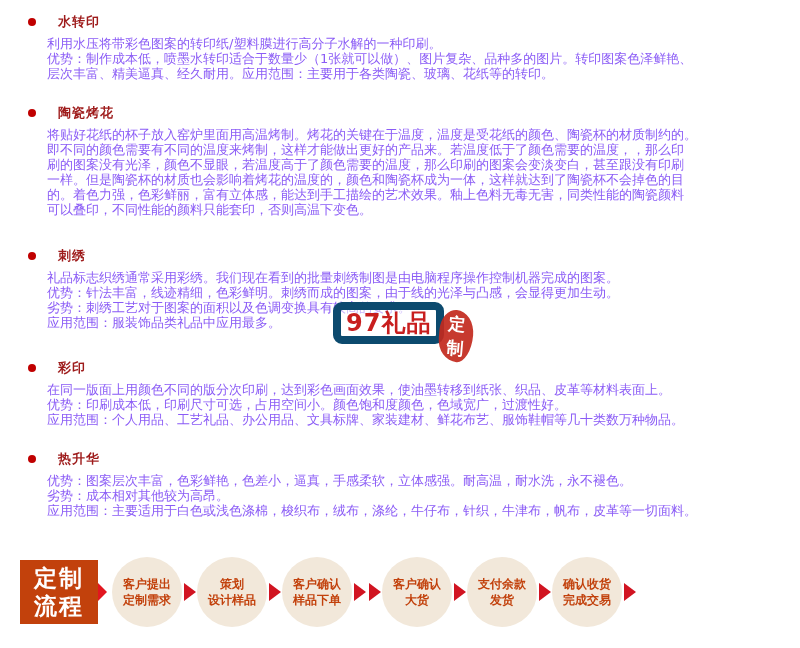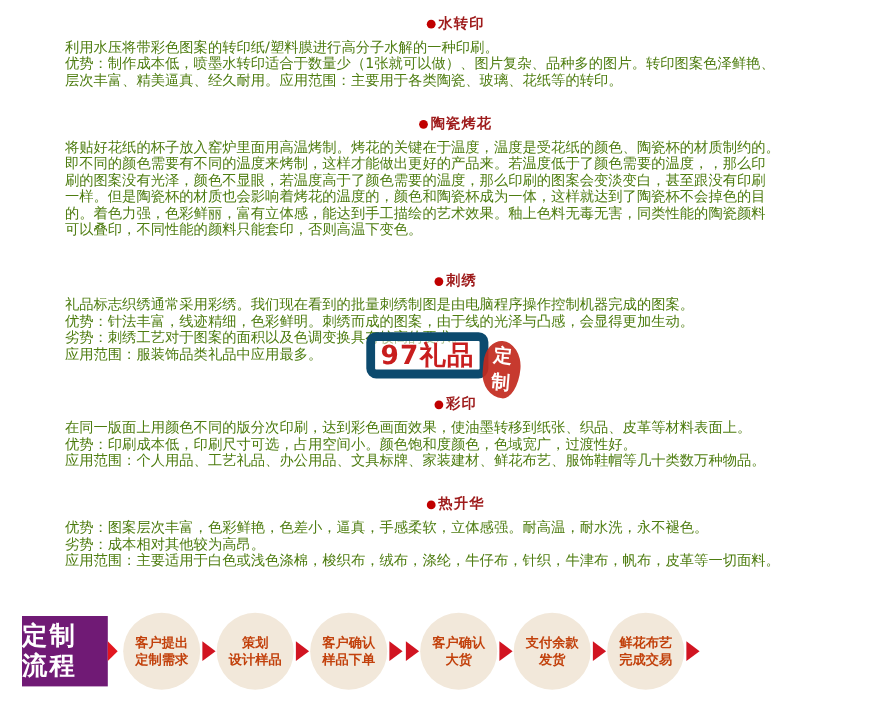--- a/index.html
+++ b/index.html
@@ -6,34 +6,34 @@
   body{
     width:800px;height:648px;overflow:hidden;position:relative;
     font-family:"DejaVu Sans",sans-serif;
     -webkit-font-smoothing:antialiased;
   }
   .page{position:relative;width:800px;height:648px;background:#ffffff;}
 
   
   .section{margin:0;}
   .sec-header{
-    display:flex;align-items:center;gap:3px;
-    padding-left:28px;height:14px;line-height:14px;justify-content:center;
+    display:flex;align-items:center;gap:22px;
+    padding-left:28px;height:14px;line-height:14px;
   }
   .bullet{
     width:8px;height:8px;border-radius:50%;
     background:#c00000;flex:0 0 auto;
   }
   .sec-title{
     font-size:13px;font-weight:bold;color:#9e1b1b;letter-spacing:1px;
   }
   .sec-body{
     margin-top:7px;
-    padding-left:59px;padding-right:12px;
-    font-size:13px;line-height:15px;color:#4d7c0f;
+    padding-left:47px;padding-right:12px;
+    font-size:13px;line-height:15px;color:#8b5cf6;
     white-space:pre-line;
     letter-spacing:0px;
   }
   .s1{padding-top:15px;}
   .s2{margin-top:32px;}
   .s3{margin-top:25px;}
   .s4{margin-top:25px;}
   .s5{margin-top:31px;}
 
   
@@ -59,22 +59,22 @@
   }
 
   
   .flow{
     margin-top:38px;
     display:flex;align-items:center;
     padding-left:20px;height:72px;
   }
   .flow-box{
     position:relative;flex:0 0 auto;
-    width:78px;height:64px;background:#701a75;
-    display:flex;align-items:center;
+    width:78px;height:64px;background:#c2410c;
+    display:flex;align-items:center;justify-content:center;
     margin-right:14px;
   }
   .flow-box:after{
     content:"";position:absolute;right:-9px;top:50%;margin-top:-9px;
     width:0;height:0;
     border-left:9px solid #e2161f;
     border-top:9px solid transparent;
     border-bottom:9px solid transparent;
   }
   .flow-title{
@@ -205,21 +205,21 @@
           <span></span>
         </div>
       <div class="step-circle">
         <div class="step-label">支付余款
 发货</div>
       </div>
       <div class="step-arrow">
           <span></span>
         </div>
       <div class="step-circle">
-        <div class="step-label">鲜花布艺
+        <div class="step-label">确认收货
 完成交易</div>
       </div>
       <div class="step-arrow">
           <span></span>
         </div>
     </div>
   </div>
 
 </div>
 

